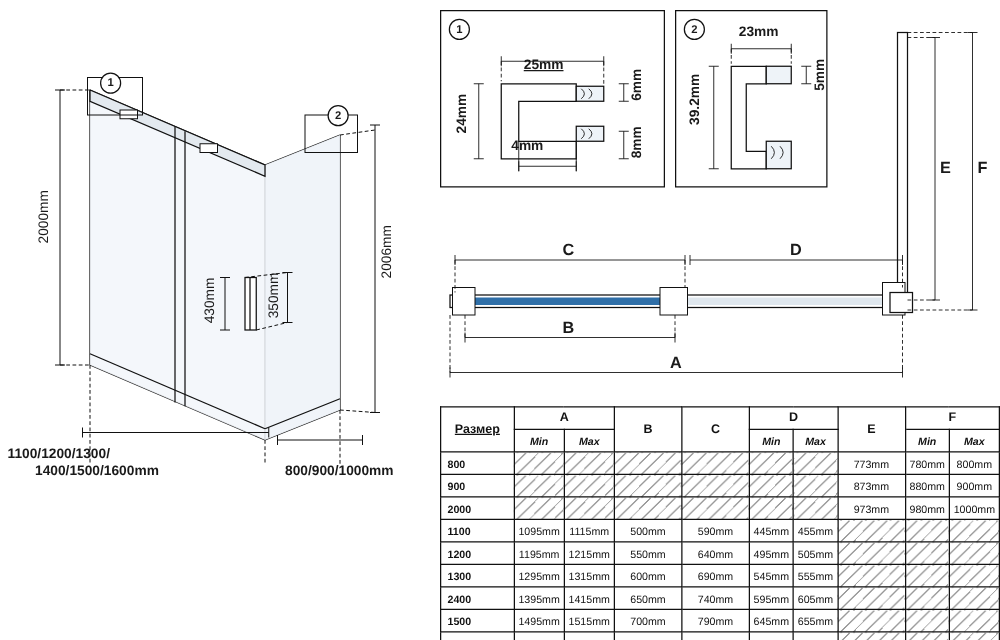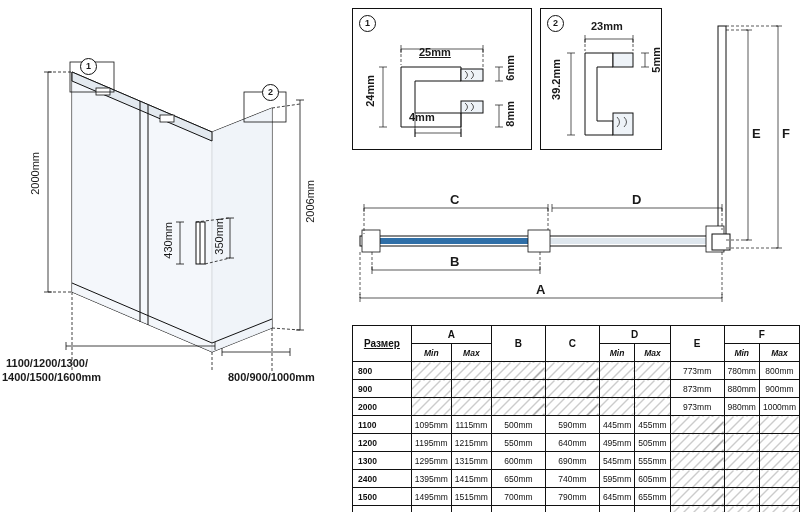--- a/index.html
+++ b/index.html
@@ -113,21 +113,21 @@
         <rect x="70" y="62" width="44" height="30" stroke-dasharray="0"></rect>
         <rect x="244" y="92" width="42" height="30"></rect>
       </g>
     </svg>
 
     <div class="abs txt vert" style="left:30px;top:152px;">2000mm</div>
     <div class="abs txt vert" style="left:305px;top:180px;">2006mm</div>
     <div class="abs txt vert" style="left:163px;top:222px;">430mm</div>
     <div class="abs txt vert" style="left:214px;top:218px;">350mm</div>
     <div class="abs txt b" style="left:6px;top:358px;">1100/1200/1300/</div>
-    <div class="abs txt b" style="left:2px;top:372px;">1400/1500/1600mm</div>
+    <div class="abs txt b" style="left:28px;top:372px;">1400/1500/1600mm</div>
     <div class="abs txt b" style="left:228px;top:372px;">800/900/1000mm</div>
 
     <div class="callout" style="left:80px;top:58px;">1</div>
     <div class="callout" style="left:262px;top:84px;">2</div>
   </div>
 
   <div class="panel" style="left:352px;top:8px;width:178px;height:140px;">
     <div class="callout" style="left:6px;top:6px;">1</div>
     <svg width="178" height="140">
 

